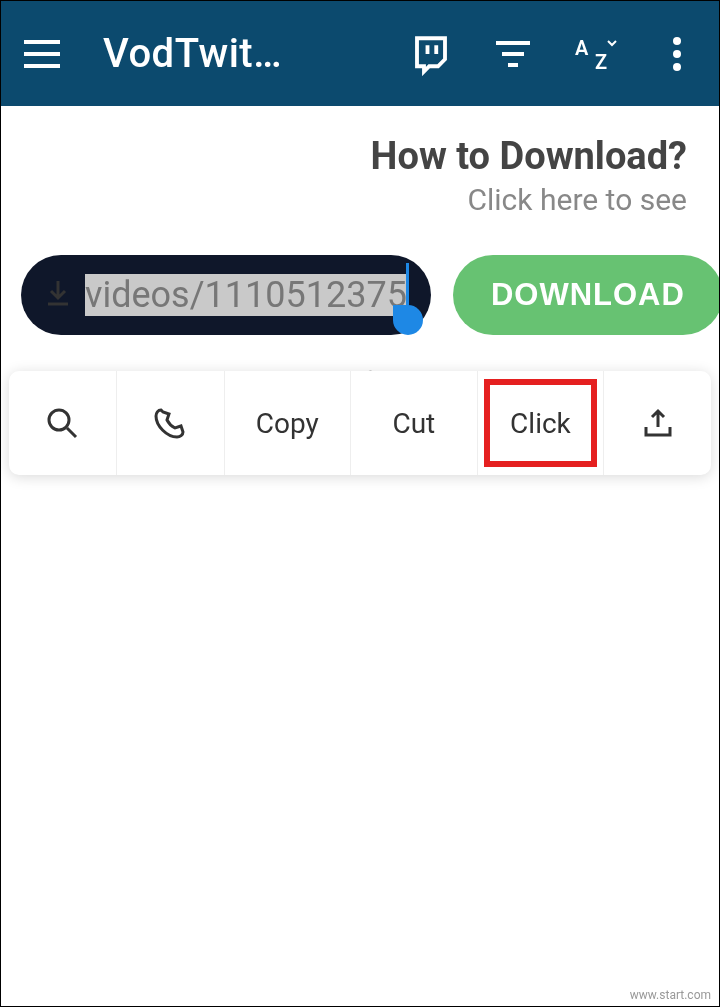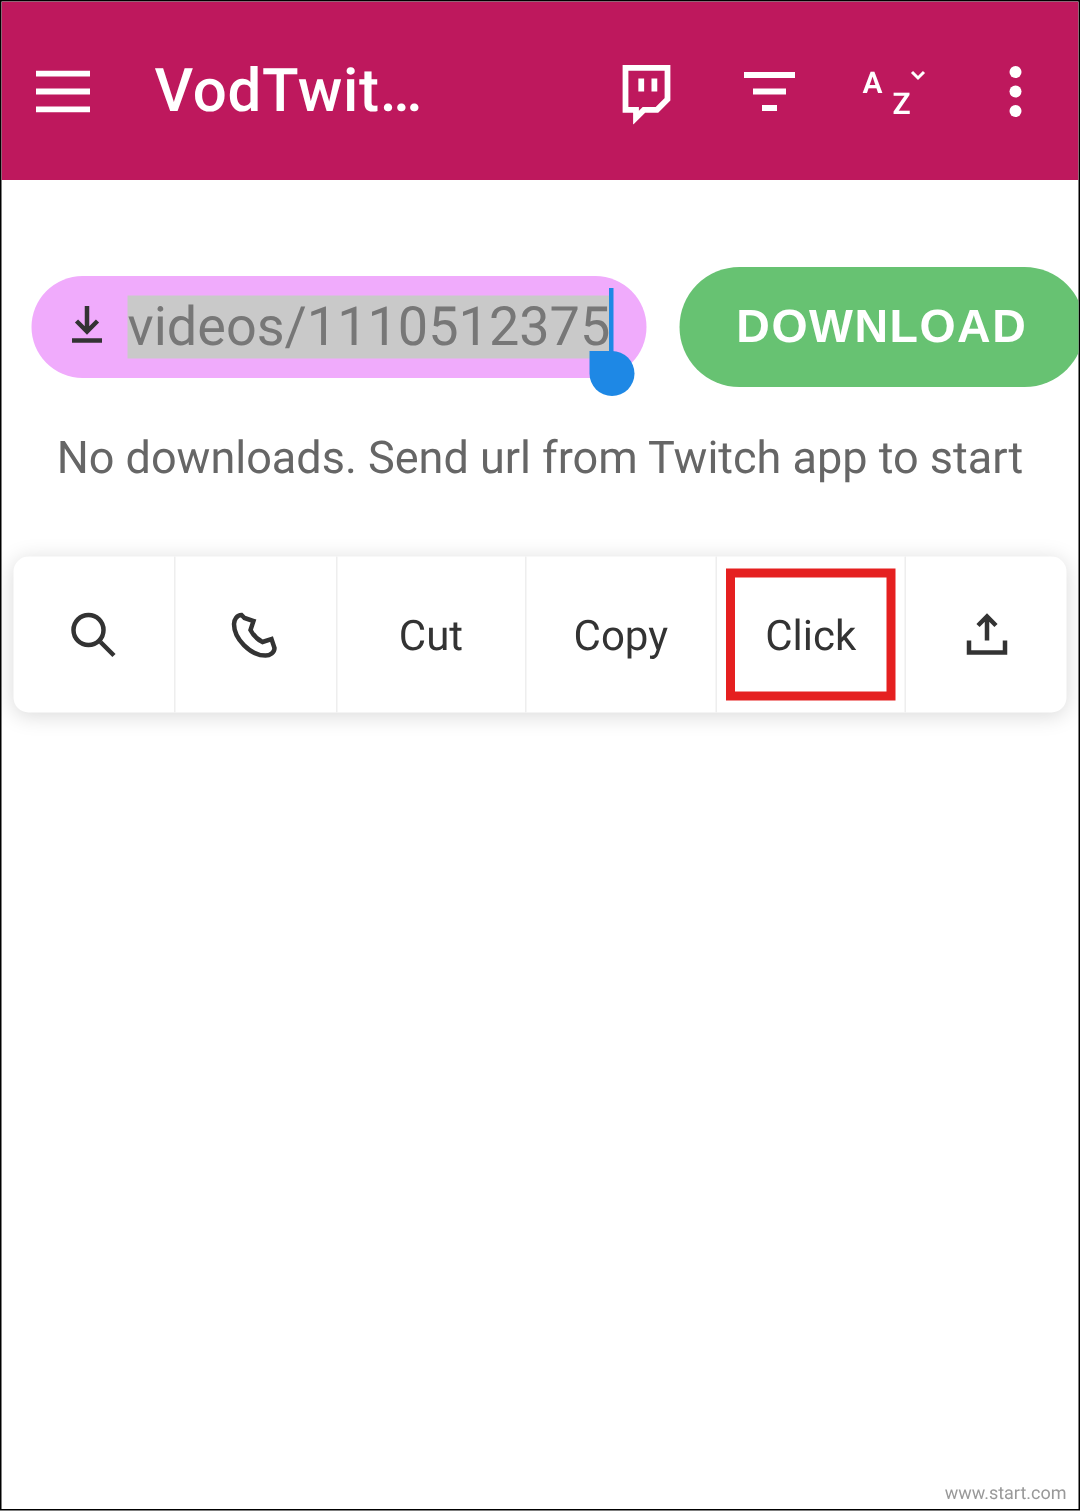--- a/index.html
+++ b/index.html
@@ -6,22 +6,22 @@
     body {
       width: 720px;
       height: 1007px;
       font-family: -apple-system, BlinkMacSystemFont, 'Segoe UI', Roboto, sans-serif;
       background: #fff;
       border: 1px solid #000;
       position: relative;
       overflow: hidden;
     }
     .app-bar {
-      background: #be185d;
-      height: 119px;
+      background: #0c4a6e;
+      height: 105px;
       display: flex;
       align-items: center;
       padding: 0 20px;
       color: #fff;
     }
     .hamburger {
       width: 42px;
       height: 42px;
       display: flex;
       align-items: center;
@@ -67,23 +67,23 @@
       margin-top: 4px;
     }
     .input-row {
       display: flex;
       align-items: center;
       margin-top: 38px;
       gap: 22px;
     }
     .url-input-wrap {
       flex: 1;
-      background: #f0abfc;
+      background: #0f172a;
       border-radius: 40px;
-      height: 68px;
+      height: 80px;
       display: flex;
       align-items: center;
       padding: 0 24px;
       position: relative;
     }
     .dl-icon {
       margin-right: 14px;
       color: #333;
     }
     .url-text {
@@ -202,20 +202,24 @@
       <svg width="10" height="36" viewBox="0 0 10 36" fill="#fff">
           <circle cx="5" cy="5" r="4"></circle>
           <circle cx="5" cy="18" r="4"></circle>
           <circle cx="5" cy="31" r="4"></circle>
         </svg>
     </div>
   </div>
 </div>
 
 <div class="content">
+  <div class="how-to">
+    <div class="how-to-title">How to Download?</div>
+    <div class="how-to-sub">Click here to see</div>
+  </div>
 
   <div class="input-row">
     <div class="url-input-wrap">
       <span class="dl-icon">
         <svg width="26" height="28" viewBox="0 0 26 28" fill="#333">
             <path d="M13 2v16M6 12l7 7 7-7M3 25h20" stroke="#333" stroke-width="3" fill="none"></path>
           </svg>
       </span>
       <span class="url-text">videos/1110512375</span>
       <div class="cursor-line"></div>
@@ -232,22 +236,22 @@
     <svg width="34" height="34" viewBox="0 0 34 34" fill="none" stroke="#333" stroke-width="3">
         <circle cx="14" cy="14" r="10"></circle>
         <path d="M22 22l9 9"></path>
       </svg>
   </div>
   <div class="cm-item narrow">
     <svg width="34" height="34" viewBox="0 0 34 34" fill="none" stroke="#333" stroke-width="3">
         <path d="M8 4c-3 0-5 3-5 6 0 10 11 21 21 21 3 0 6-2 6-5l-2-6-6 2c-4-2-6-4-8-8l2-6-6-2z"></path>
       </svg>
   </div>
+  <div class="cm-item">Copy</div>
   <div class="cm-item">Cut</div>
-  <div class="cm-item">Copy</div>
   <div class="cm-item">
     <span>Click</span>
     <div class="paste-highlight"></div>
   </div>
   <div class="cm-item narrow">
     <svg width="32" height="32" viewBox="0 0 32 32" fill="none" stroke="#333" stroke-width="3">
         <path d="M16 20V4M10 10l6-6 6 6M4 20v8h24v-8"></path>
       </svg>
   </div>
 </div>

